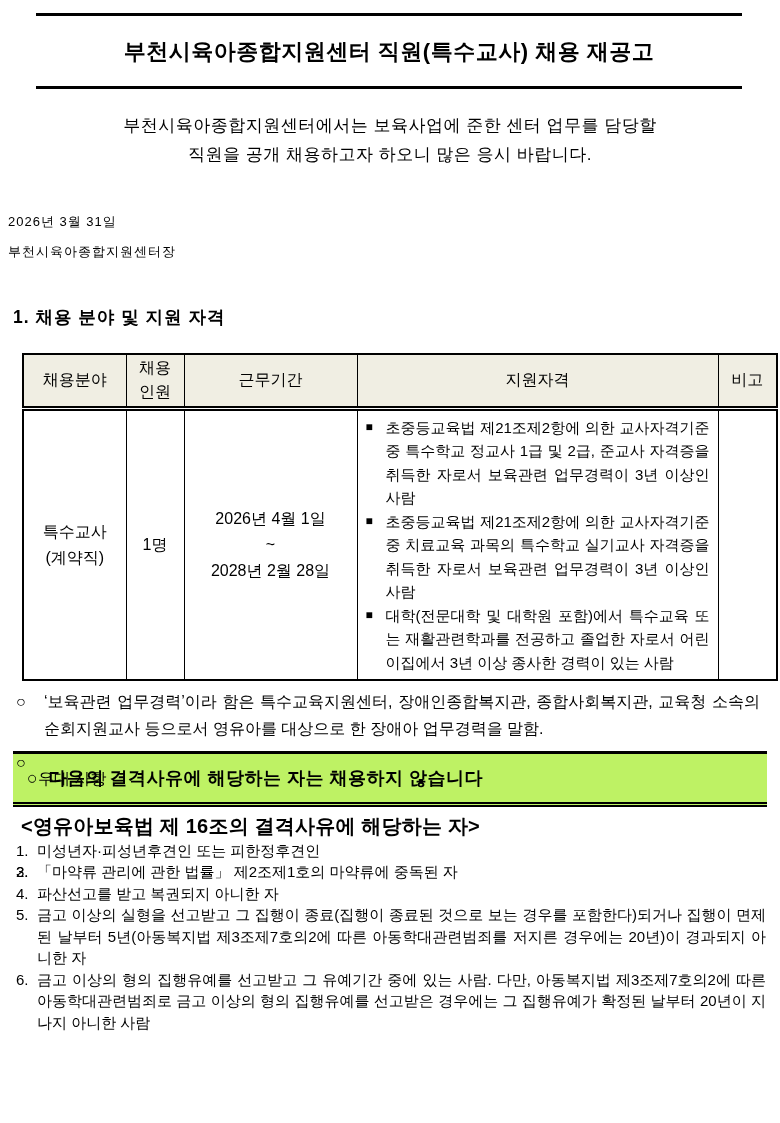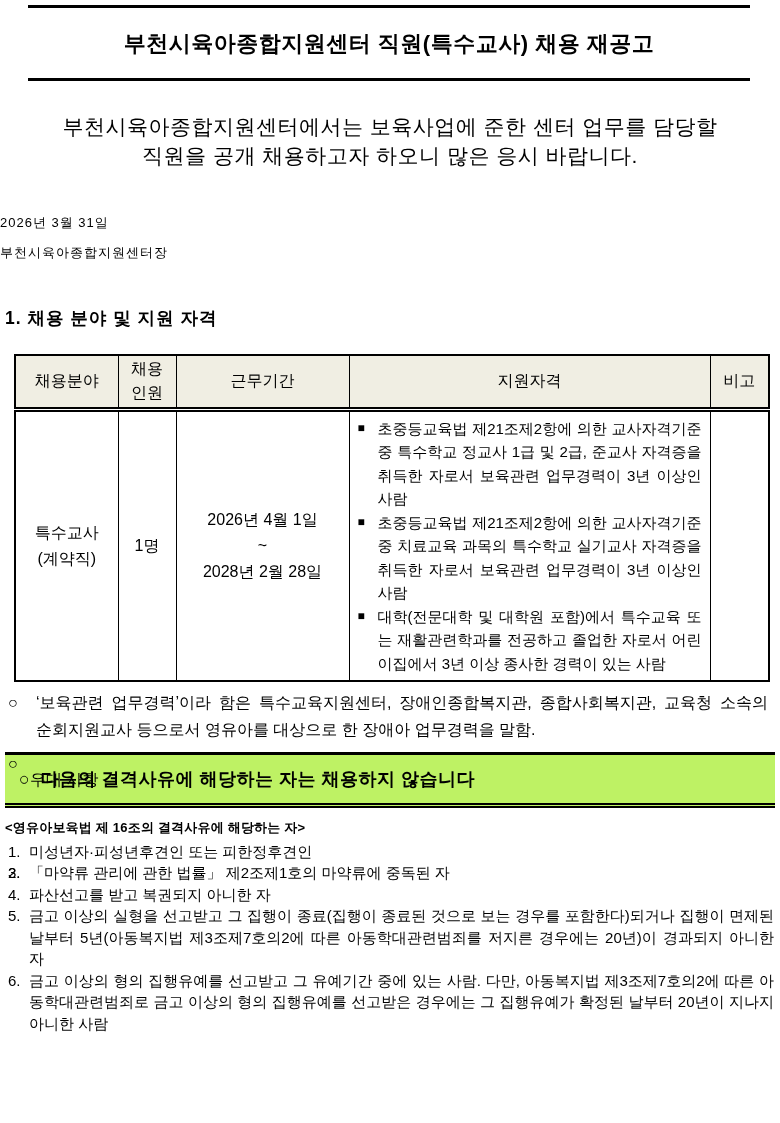--- a/index.html
+++ b/index.html
@@ -3,34 +3,34 @@
 <meta charset="utf-8">
 <style>
   * { margin: 0; padding: 0; box-sizing: border-box; }
   html, body { background: #ffffff; }
   body {
     width: 780px; height: 1123px;
     font-family: "Liberation Sans", "DejaVu Sans", sans-serif;
     color: #000;
     overflow: hidden;
   }
-  .page { width: 780px; height: 1123px; padding: 0; position: relative; overflow: hidden; }
+  .page { width: 780px; height: 1123px; padding: 8px; position: relative; overflow: hidden; }
 
   
   .title-block {
     margin: 5px 30px 0 28px;
     border-top: 3px solid #000;
     border-bottom: 3px solid #000;
     padding: 21px 0 19px 0;
     text-align: center;
   }
   .doc-title { font-size: 22px; font-weight: bold; letter-spacing: 0.5px; line-height: 30px; }
 
   
-  .intro { margin-top: 31px; text-align: center; font-size: 21px; line-height: 29px; letter-spacing: 0.5px; }
+  .intro { margin-top: 22px; text-align: center; font-size: 17px; line-height: 29px; letter-spacing: 0.5px; }
 
   
   .date-block { margin-top: 38px; margin-right: 22px; font-size: 13px; line-height: 30px; letter-spacing: 1px; }
 
   
   .section-heading { margin: 38px 0 16px 5px; font-size: 17.5px; font-weight: bold; line-height: 24px; letter-spacing: 1px; }
 
   
   table.recruit {
     margin: 24px 0 0 14px;
@@ -82,21 +82,21 @@
     padding: 11px 0 11px 14px;
     font-size: 18px;
     font-weight: bold;
     line-height: 26px;
     letter-spacing: 0.5px;
   }
   .banner .banner-marker { margin-right: 10px; font-weight: normal; }
 
   
   .dq { margin: 9px 6px 0 5px; font-size: 15px; line-height: 21.5px; }
-  .dq-heading { font-weight: bold; font-size: 13px; letter-spacing: 0.2px; }
+  .dq-heading { font-weight: bold; font-size: 20px; letter-spacing: 0.2px; margin-left: 8px; }
   .dq-items { margin-top: 2px; }
   .dq-item {
     position: relative;
     padding-left: 24px;
     text-align: justify;
     word-break: break-all;
   }
   .dq-num { position: absolute; left: 3px; top: 0; }
 </style>
 </head>

